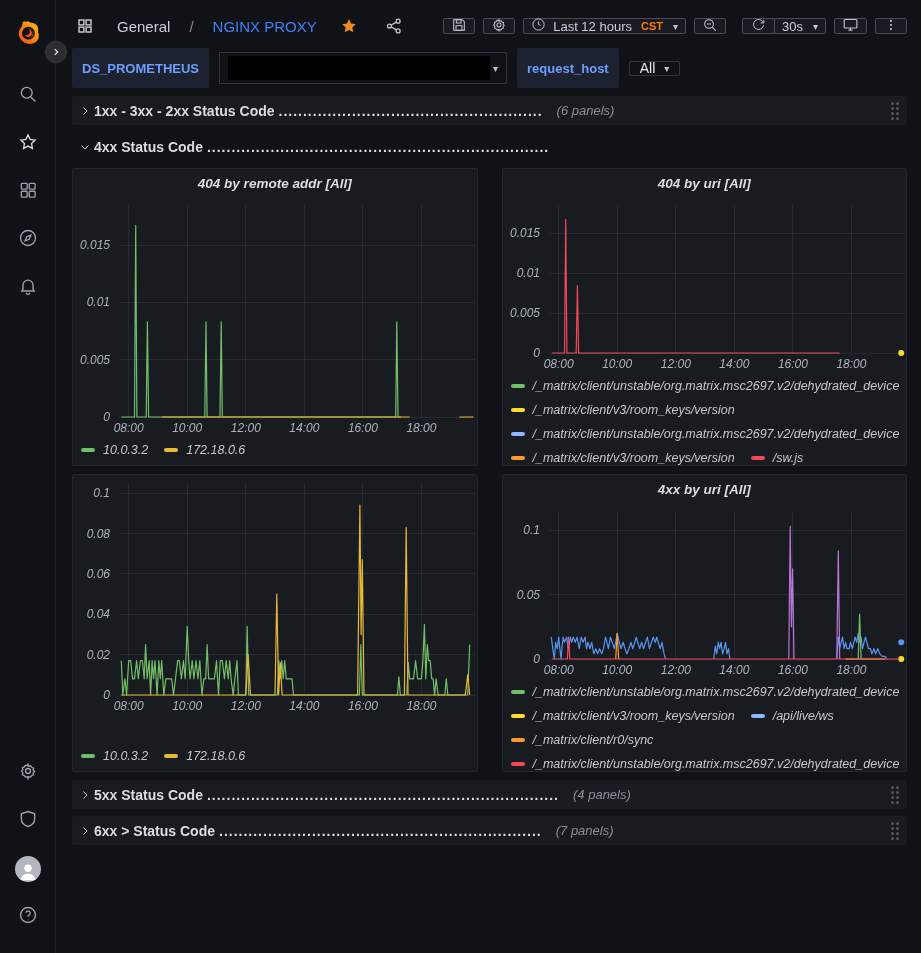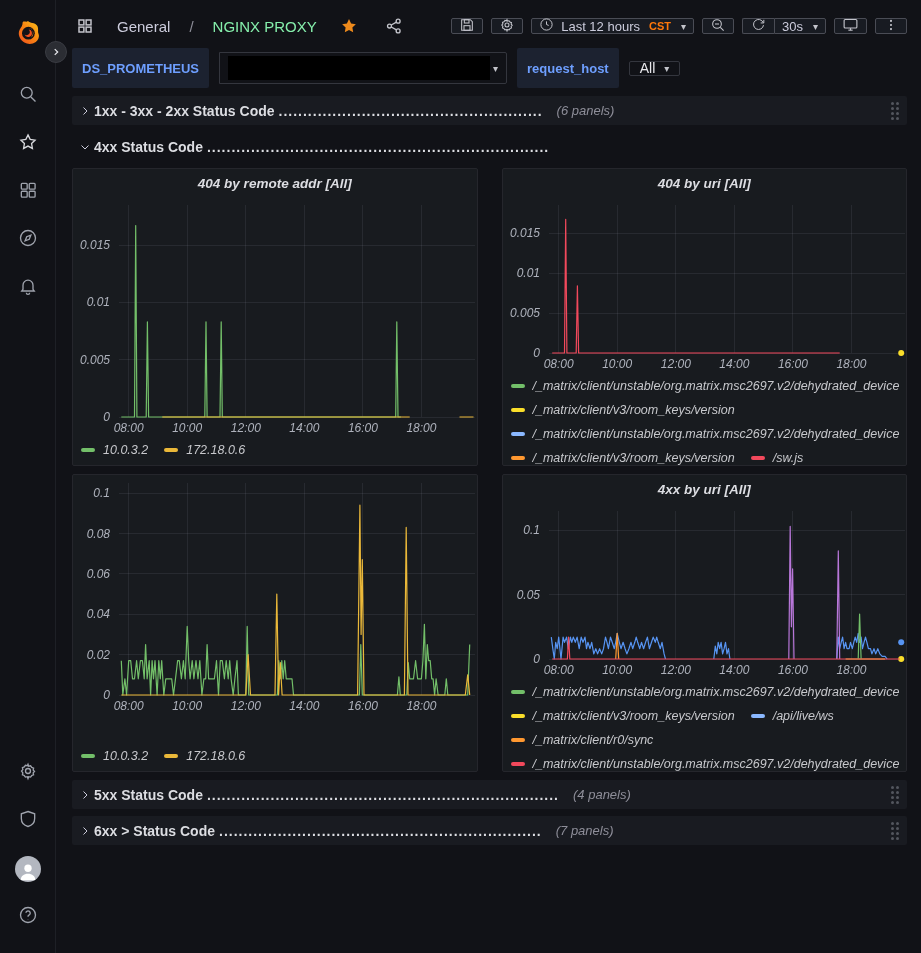--- a/index.html
+++ b/index.html
@@ -21,28 +21,28 @@
   .avatar-circle { width:26px; height:26px; border-radius:50%; background:#b3b7c0; display:flex;
     align-items:end; justify-content:center; overflow:hidden; }
 
   
   .main { flex:1; display:flex; flex-direction:column; min-width:0; }
 
   .topbar { height:52px; display:flex; align-items:center; padding:0 14px 0 16px; }
   .breadcrumb { display:flex; align-items:center; gap:19px; font-size:15px; }
   .crumb-section { color:#ccccdc; cursor:pointer; }
   .crumb-sep { color:#8e8e99; }
-  .crumb-title { color:#86efac; cursor:pointer; }
+  .crumb-title { color:#3b82f6; cursor:pointer; }
   .tb-icon { display:flex; align-items:center; justify-content:center; cursor:pointer; padding:0 4px; }
   .topbar-actions { margin-left:auto; display:flex; align-items:center; gap:8px; }
   .btn { height:16px; min-width:32px; display:flex; align-items:center; justify-content:center;
     background:#181b22; border:1px solid #4a4c55; border-radius:2px; color:#ccccdc;
     font-size:13px; cursor:pointer; padding:0 7px; gap:7px; }
   .btn svg { stroke:#c3c4cb; fill:none; stroke-width:1.6; }
-  .btn-group { display:flex; }
+  .btn-group { display:flex;margin-left:8px; }
   .btn-group .btn:first-child { border-right:none; border-radius:2px 0 0 2px; }
   .btn-group .btn:last-child { border-radius:0 2px 2px 0; }
   .tz { color:#ff780a; font-weight:700; font-size:11px; margin-left:2px; }
   .caret { font-size:10px; color:#c3c4cb; margin-left:3px; }
 
   .subbar { height:40px; display:flex; align-items:center; gap:10px; padding:0 14px 8px 16px; }
   .var-group { display:flex; }
   .var-label { height:40px; display:flex; align-items:center; padding:0 10px; background:#1c2230;
     color:#6e9fff; font-size:13px; font-weight:700; border-radius:2px 0 0 2px; cursor:pointer; }
   .var-label.single { border-radius:2px; }

